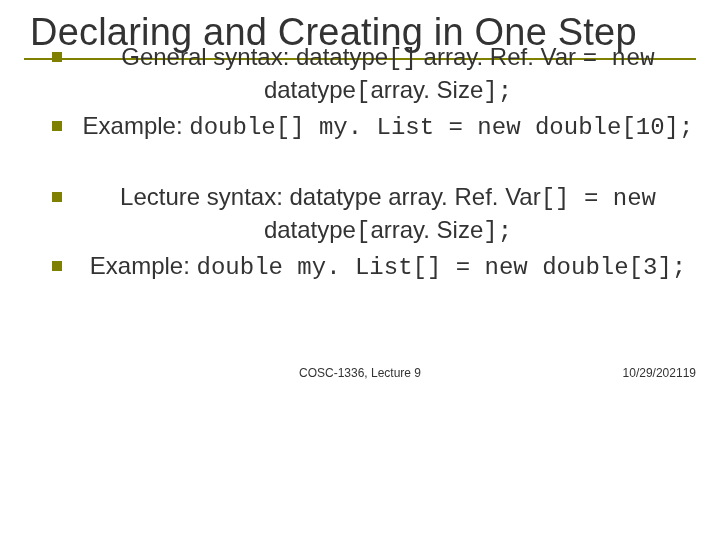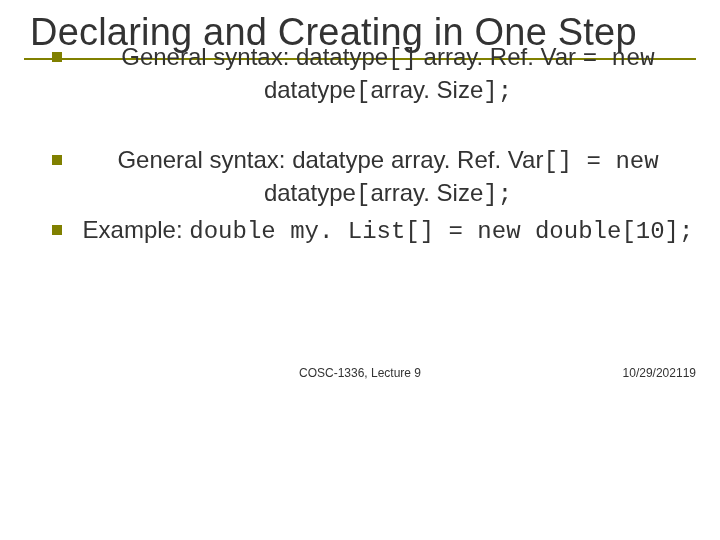--- a/index.html
+++ b/index.html
@@ -95,31 +95,34 @@
 
   <div class="title">Declaring and Creating in One Step</div>
   <div class="underline"></div>
 
   <div class="content">
     <ul class="bullets">
       <li>
         <span>General syntax: datatype</span><span class="mono">[]</span><span>  array. Ref. Var </span><span class="mono">= new</span><br>
         <span>datatype</span><span class="mono">[</span><span>array. Size</span><span class="mono">];</span>
       </li>
+      <li>
+        <span>Example: </span><span class="mono">double[] my. List = new double[10];</span>
+      </li>
     </ul>
 
     <div class="group-gap"></div>
 
     <ul class="bullets">
       <li>
-        <span>General syntax:  datatype array. Ref. Var</span><span class="mono">[] = new</span><br>
+        <span>Lecture syntax:  datatype array. Ref. Var</span><span class="mono">[] = new</span><br>
         <span>datatype</span><span class="mono">[</span><span>array. Size</span><span class="mono">];</span>
       </li>
       <li>
-        <span>Example: </span><span class="mono">double my. List[] = new double[10];</span>
+        <span>Example: </span><span class="mono">double my. List[] = new double[3];</span>
       </li>
     </ul>
   </div>
 
   <div class="footer">
     <span class="left">10/29/2021</span>
     <span class="center">COSC-1336, Lecture 9</span>
     <span class="right">19</span>
   </div>
 

